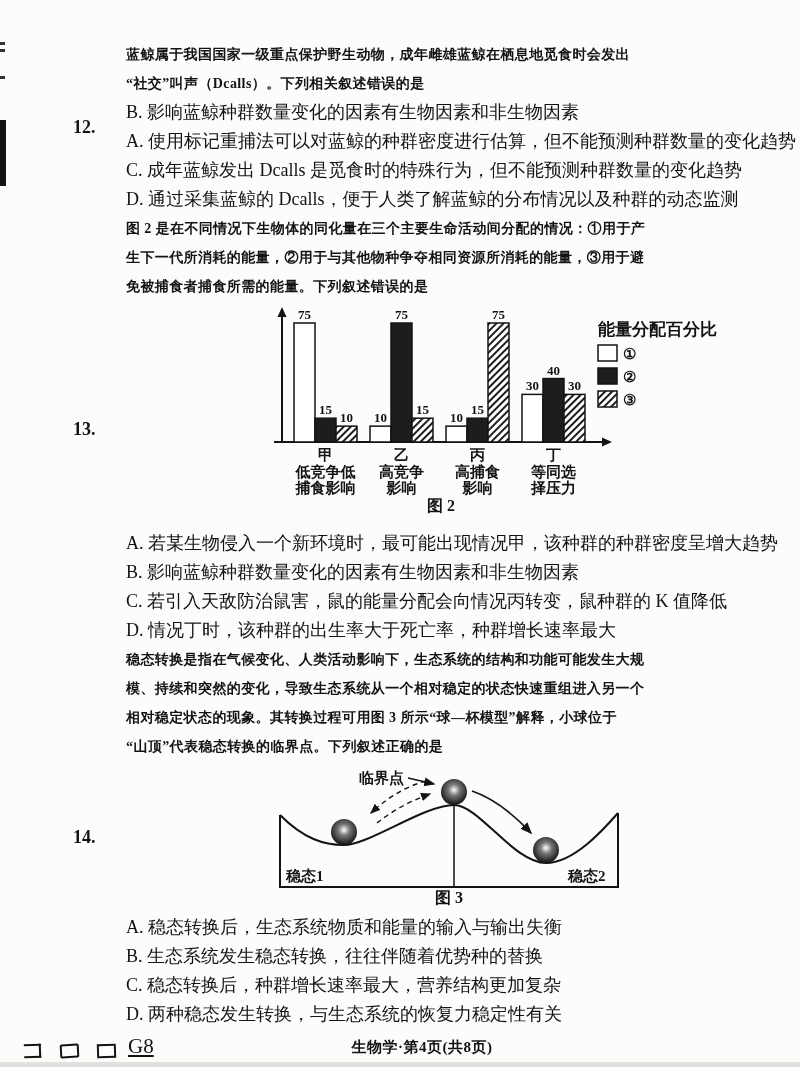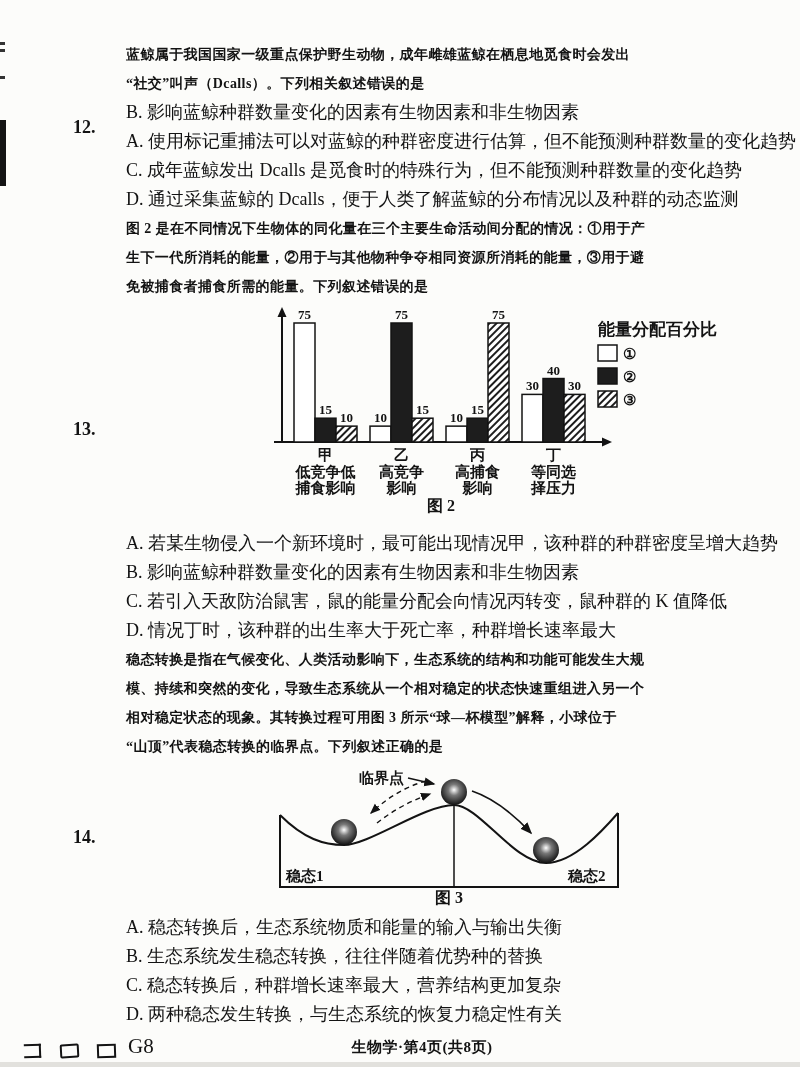--- a/index.html
+++ b/index.html
@@ -23,21 +23,21 @@
   .cap{font:700 16px "Liberation Serif",serif;}        
   .f3l{font:700 15px "Liberation Serif",serif;}        
   
   .footer{position:absolute;left:0;right:0;top:1032px;height:30px;}
   .footer-center{position:absolute;left:0;right:0;text-align:center;top:6px;
     font-size:15px;font-weight:700;letter-spacing:0.5px;margin-left:44px;}
   .reg-mark{position:absolute;top:12px;width:15px;height:10px;border:2px solid #141414;background:transparent;}
   .reg-1{left:24px;border-left:none;transform:rotate(-2deg);}
   .reg-2{left:60px;border-radius:2px;transform:rotate(-3deg);}
   .reg-3{left:97px;transform:rotate(-2deg);}
-  .paper-code{position:absolute;left:128px;top:2px;font-size:21px;font-weight:500;}
+  .paper-code{position:absolute;left:128px;top:2px;font-size:21px;font-weight:500;text-decoration:underline;}
   
   .edge-bar{position:absolute;left:0;top:120px;width:6px;height:66px;background:#141414;}
   .edge-tick{position:absolute;left:0;width:5px;height:3px;background:#333;}
   .bottom-strip{position:absolute;left:0;bottom:0;width:100%;height:5px;background:#e2e1dd;}
 </style>
 </head>
 <body>
 
 <div class="edge-tick" style="top:42px;"></div>
 <div class="edge-tick" style="top:49px;"></div>

